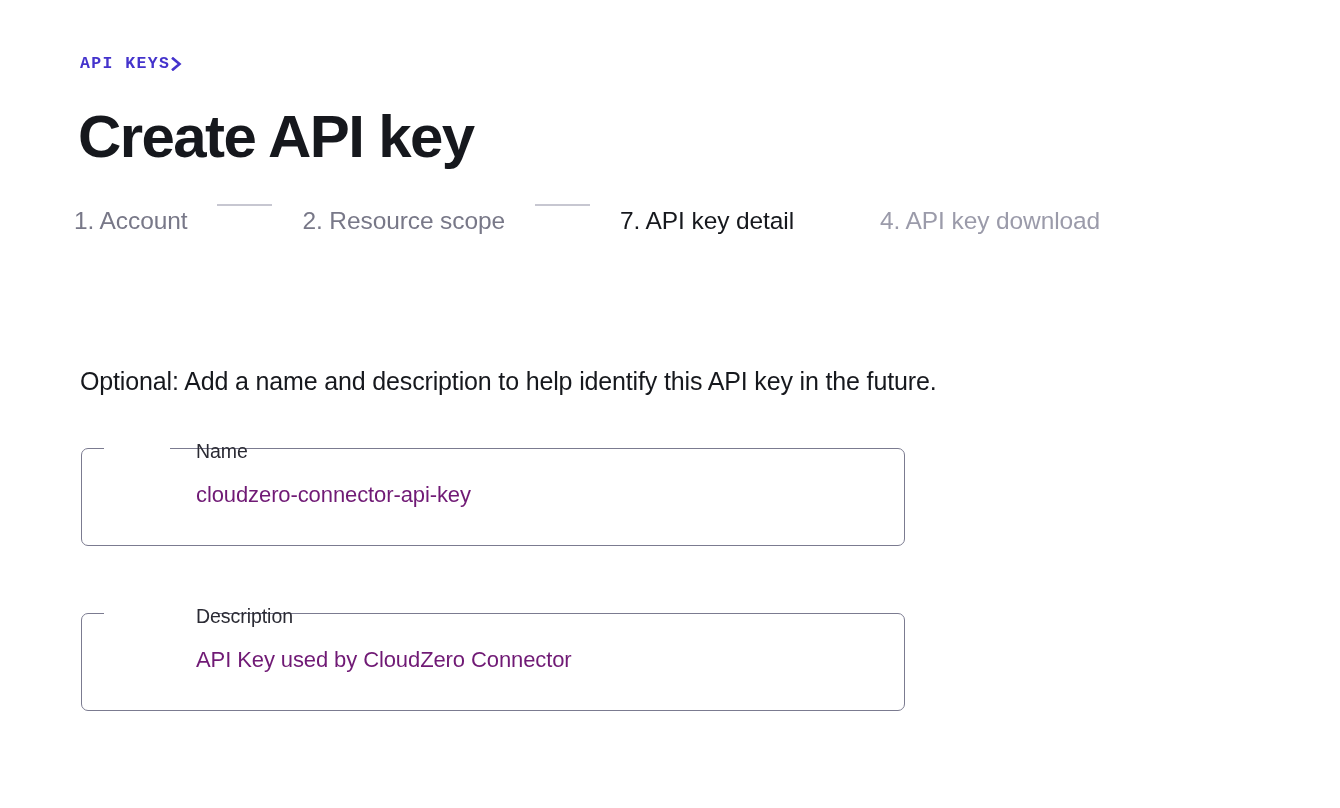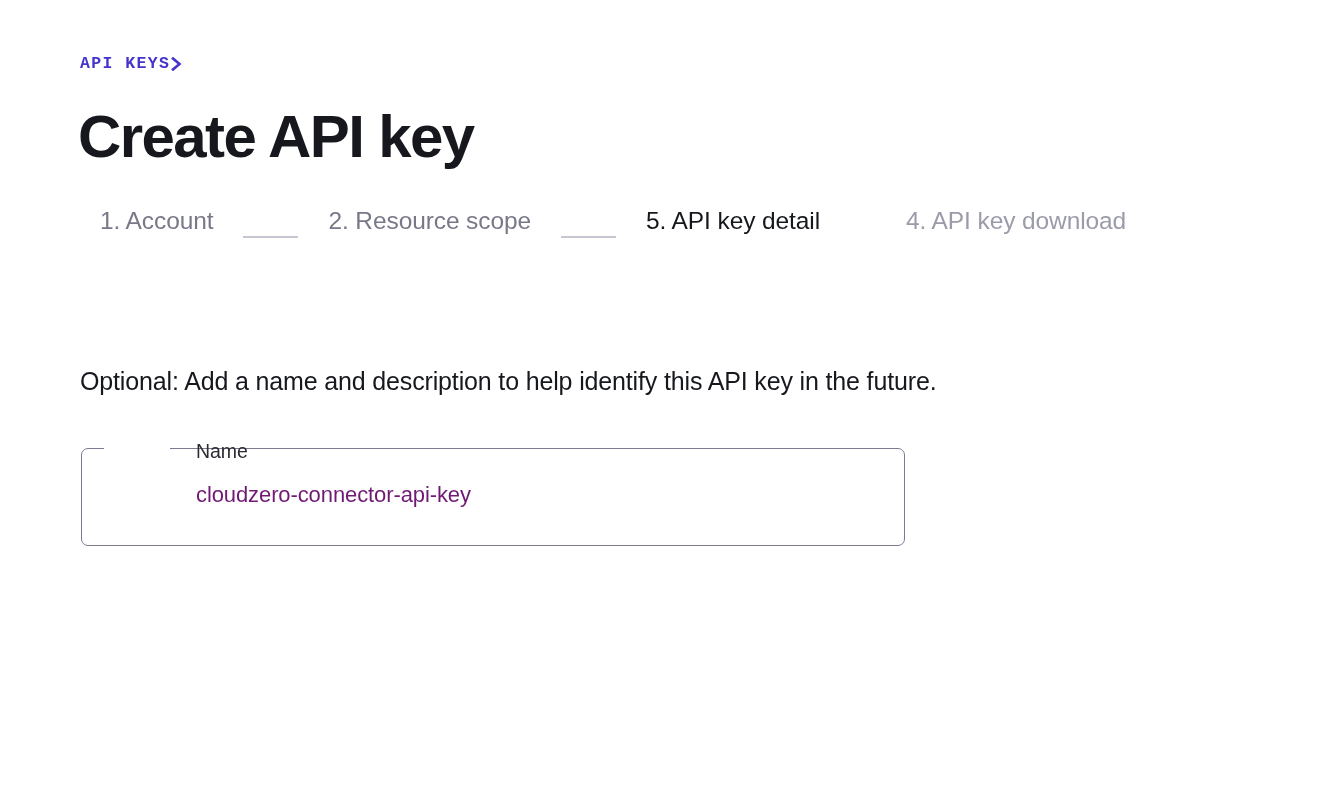--- a/index.html
+++ b/index.html
@@ -61,24 +61,24 @@
     line-height: 76px;
     font-weight: 700;
     letter-spacing: -1.6px;
     color: #16181d;
     text-align: center;
   }
 
   
   .stepper {
     position: absolute;
-    left: 100px;
+    left: 74px;
     top: 204px;
     display: flex;
-    align-items: flex-end;
+    align-items: flex-start;
     height: 34px;
   }
   .step {
     font-size: 24.5px;
     line-height: 34px;
     letter-spacing: -0.1px;
     white-space: nowrap;
     color: #787888;
     cursor: pointer;
   }
@@ -190,29 +190,36 @@
     </span>
   </div>
 
   <h1 class="page-title">Create API key</h1>
 
   <div class="stepper">
     <span class="step">1. Account</span>
     <span class="step-connector"></span>
     <span class="step">2. Resource scope</span>
     <span class="step-connector"></span>
-    <span class="step active">5. API key detail</span>
+    <span class="step active">7. API key detail</span>
     <span class="step-gap"></span>
     <span class="step dim">4. API key download</span>
   </div>
 
   <p class="helper-text">Optional: Add a name and description to help identify this API key in the future.</p>
 
   <div class="field field-name">
     <fieldset class="field-fieldset">
       <legend class="field-legend">Name</legend>
     </fieldset>
     <label class="field-label">Name</label>
     <input class="field-value" type="text" value="cloudzero-connector-api-key" style="">
   </div>
 
+  <div class="field field-description">
+    <fieldset class="field-fieldset">
+      <legend class="field-legend">Description</legend>
+    </fieldset>
+    <label class="field-label">Description</label>
+    <input class="field-value" type="text" value="API Key used by CloudZero Connector" style="">
+  </div>
 
 </div>
 
 </body></html>

